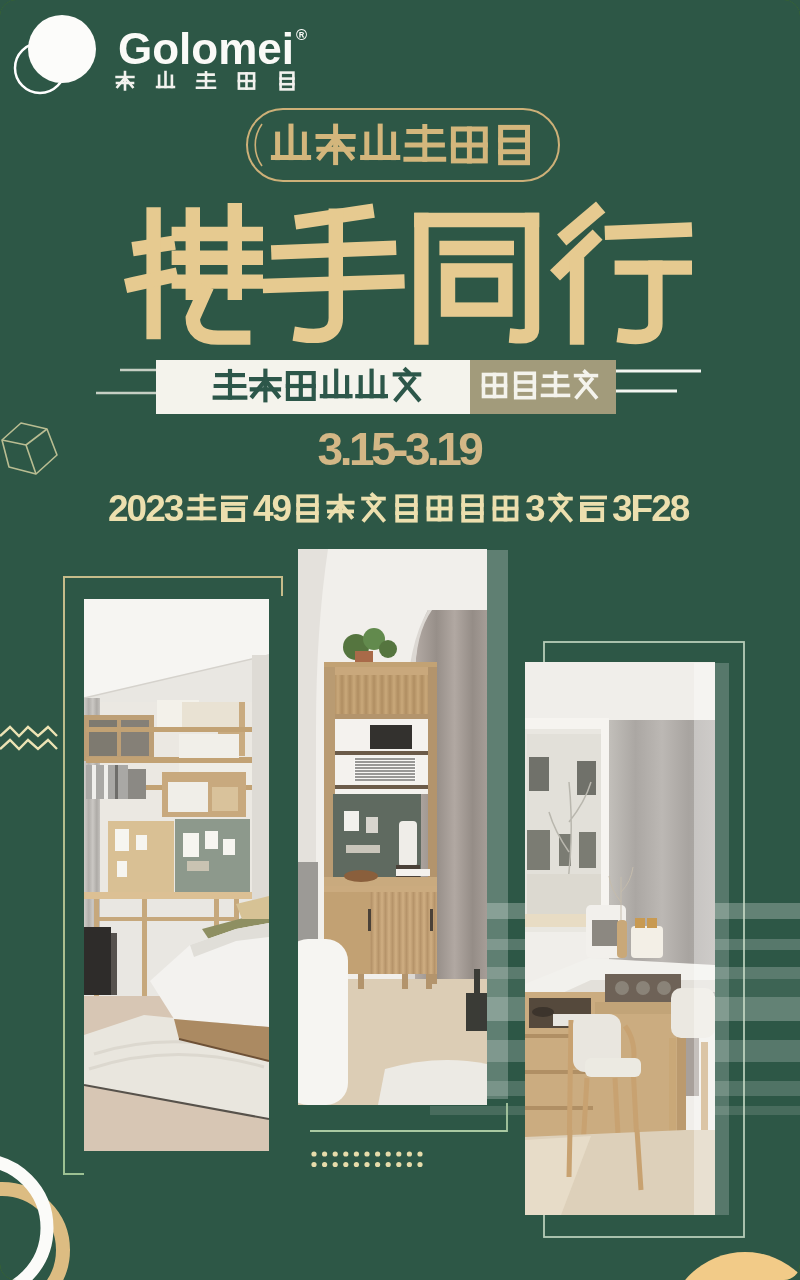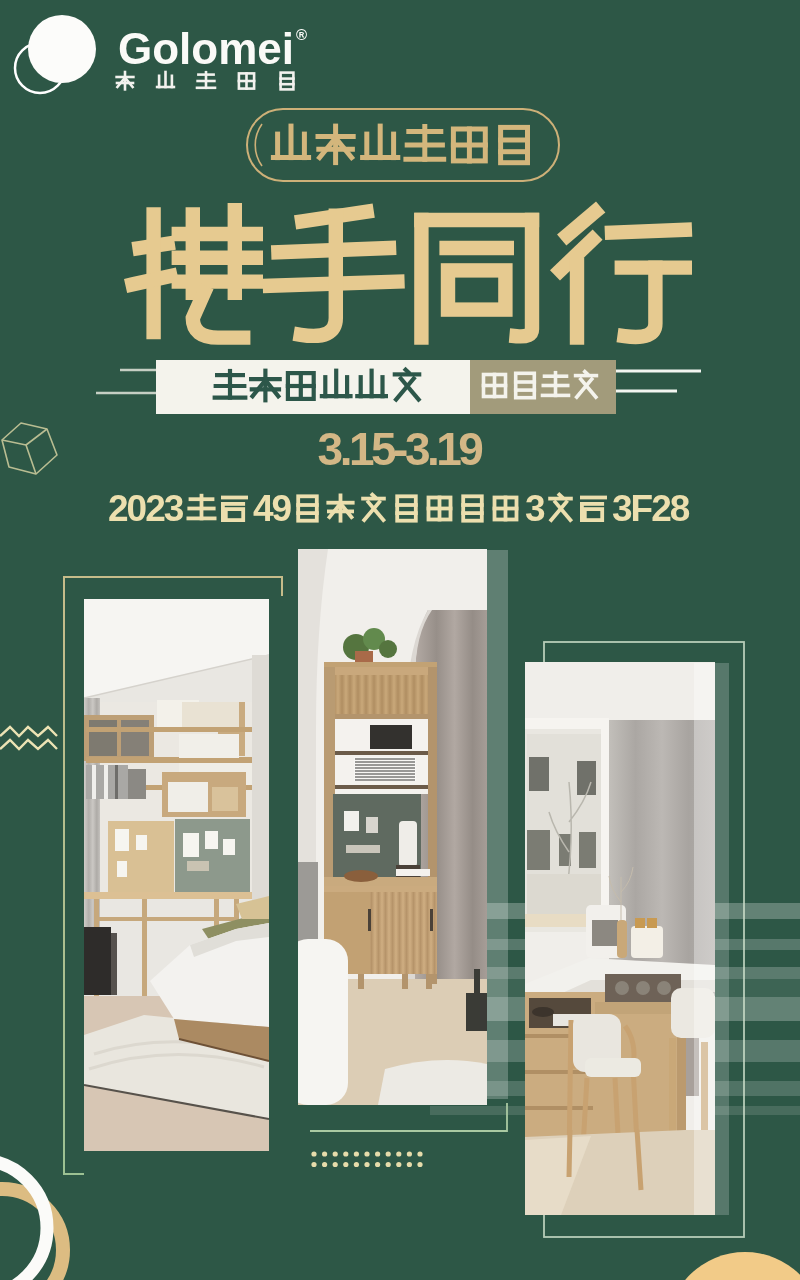--- a/index.html
+++ b/index.html
@@ -1,15 +1,15 @@
 <!DOCTYPE html>
 <html><head><meta charset="utf-8">
 <style>
 html,body{margin:0;padding:0;background:#2d5746;}
-#poster{position:relative;width:800px;height:1280px;overflow:hidden;background:#4d7c0f;font-family:"Liberation Sans",sans-serif;}
+#poster{position:relative;width:800px;height:1280px;overflow:hidden;background:#4d7c0f;font-family:"Liberation Sans",sans-serif;border-radius:16px;}
 </style></head>
 <body>
 <div id="poster">
 <svg width="800" height="1280" viewBox="0 0 800 1280" style="position:absolute;top:0;left:0">
       <defs>
 <linearGradient id="curt1" x1="0" y1="0" x2="1" y2="0">
  <stop offset="0" stop-color="#b3aaa4"></stop>
           <stop offset=".3" stop-color="#978f89"></stop>
           <stop offset=".55" stop-color="#b1a8a2"></stop>
           <stop offset=".8" stop-color="#958d87"></stop>

